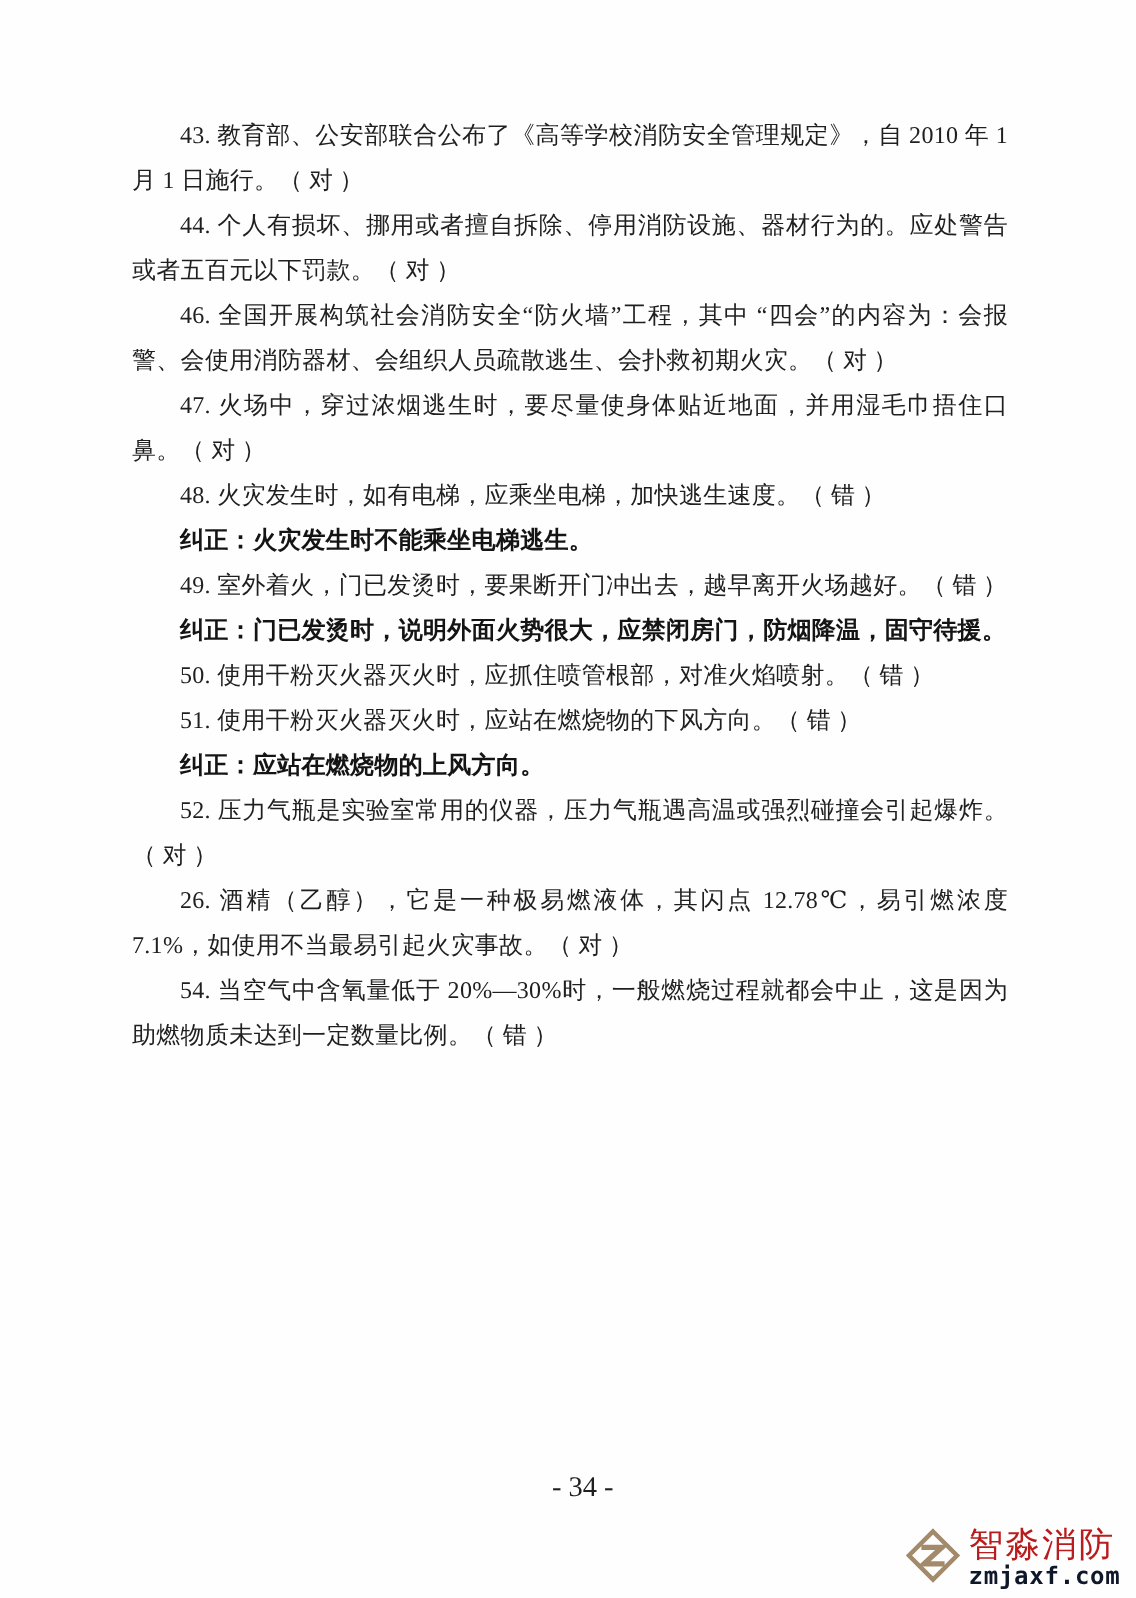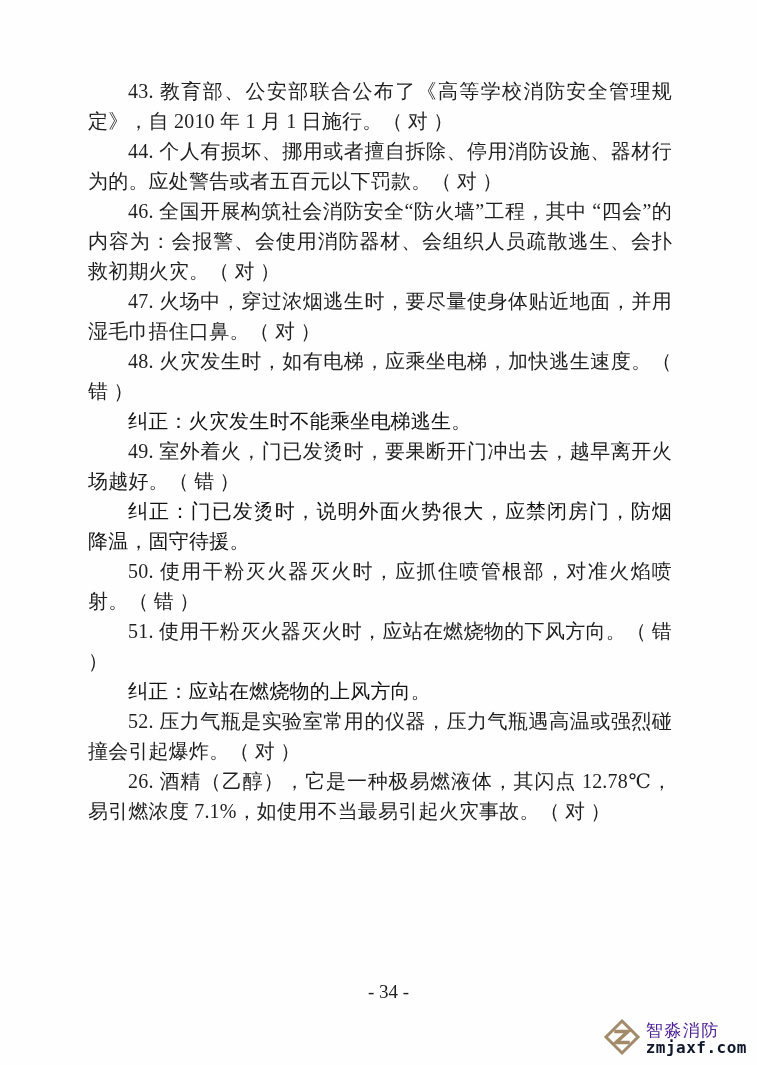--- a/index.html
+++ b/index.html
@@ -18,29 +18,29 @@
     background: #fefefe;
   }
   .doc-body {
     position: absolute;
     left: 88px;
     top: 76px;
     width: 584px;
   }
   .para {
     margin: 0;
-    font-size: 20px;
+    font-size: 16px;
     line-height: 30px;
     color: #1f1f1f;
     text-align: justify;
     text-indent: 2em;
     letter-spacing: 0.2px;
   }
   .para.correction {
-    font-weight: 400;
+    font-weight: 700;
     color: #141414;
   }
   .page-number {
     position: absolute;
     left: 0;
     right: 0;
     top: 981px;
     text-align: center;
     font-size: 19px;
     color: #1f1f1f;
@@ -54,23 +54,23 @@
     align-items: center;
     gap: 5px;
   }
   .brand-mark { flex: 0 0 auto; display: block; }
   .brand-text {
     display: flex;
     flex-direction: column;
     line-height: 1.05;
   }
   .brand-name {
-    font-family: Liberation Serif, serif;
-    font-size: 17px;
-    color: #4c1d95;
+    font-family: Liberation Mono, monospace;
+    font-size: 23px;
+    color: #b91c1c;
     letter-spacing: 1.5px;
   }
   .brand-domain {
     font-family: "DejaVu Sans Mono", "Liberation Mono", monospace;
     font-size: 16px;
     font-weight: 700;
     color: #0f172a;
     letter-spacing: 0.5px;
   }
 </style>
@@ -87,20 +87,21 @@
       <p class="para">47. 火场中，穿过浓烟逃生时，要尽量使身体贴近地面，并用湿毛巾捂住口鼻。（ 对 ）</p>
       <p class="para">48. 火灾发生时，如有电梯，应乘坐电梯，加快逃生速度。（ 错 ）</p>
       <p class="para correction">纠正：火灾发生时不能乘坐电梯逃生。</p>
       <p class="para">49. 室外着火，门已发烫时，要果断开门冲出去，越早离开火场越好。（ 错 ）</p>
       <p class="para correction">纠正：门已发烫时，说明外面火势很大，应禁闭房门，防烟降温，固守待援。</p>
       <p class="para">50. 使用干粉灭火器灭火时，应抓住喷管根部，对准火焰喷射。（ 错 ）</p>
       <p class="para">51. 使用干粉灭火器灭火时，应站在燃烧物的下风方向。（ 错 ）</p>
       <p class="para correction">纠正：应站在燃烧物的上风方向。</p>
       <p class="para">52. 压力气瓶是实验室常用的仪器，压力气瓶遇高温或强烈碰撞会引起爆炸。（ 对 ）</p>
       <p class="para">26. 酒精（乙醇），它是一种极易燃液体，其闪点 12.78℃，易引燃浓度 7.1%，如使用不当最易引起火灾事故。（ 对 ）</p>
+      <p class="para">54. 当空气中含氧量低于 20%—30%时，一般燃烧过程就都会中止，这是因为助燃物质未达到一定数量比例。（ 错 ）</p>
     </div>
 
   <div class="page-number">- 34 -</div>
 
   <div class="brand-logo">
     <span class="brand-mark">
       <svg width="38" height="38" viewBox="0 0 38 38" aria-hidden="true">
         <path d="M19 3 L35 19 L19 35 L3 19 Z" fill="none" stroke="#a28a6a" stroke-width="3"></path>
         <path d="M13 13.5 H25 L13 24.5 H25" fill="none" stroke="#a28a6a" stroke-width="3.5" stroke-linecap="square"></path>
       </svg>

